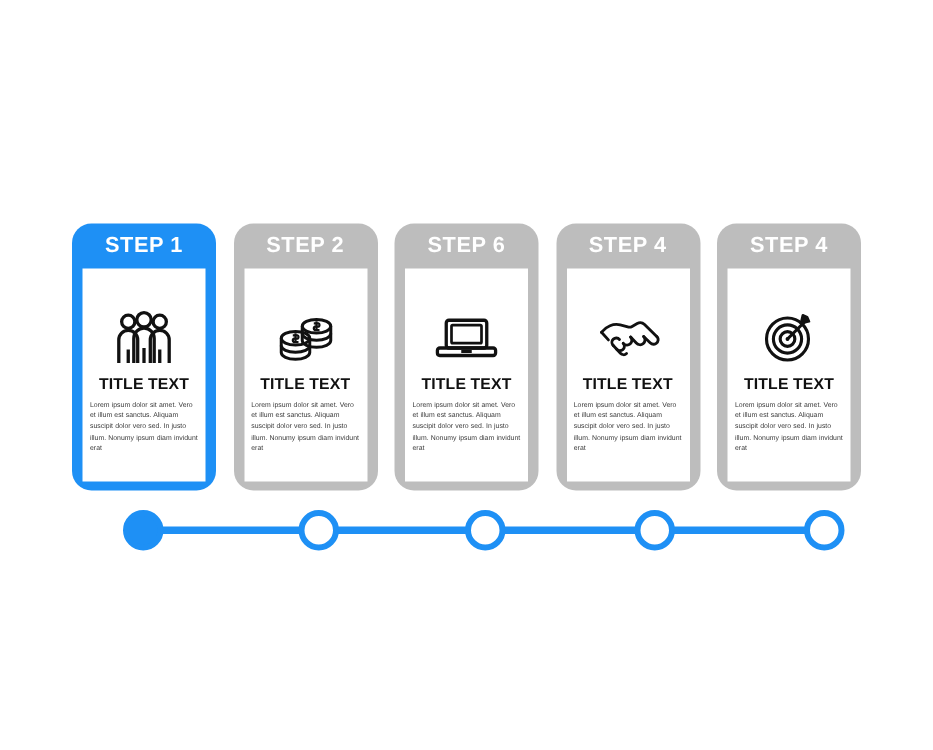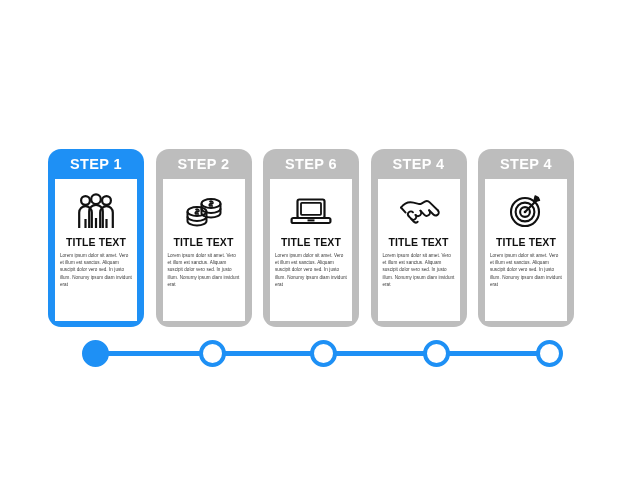--- a/index.html
+++ b/index.html
@@ -64,21 +64,21 @@
   }
 
   .card-inner {
     background: #ffffff;
     width: 82px;
     flex: 1 1 auto;
     margin-bottom: 6px;
     display: flex;
     flex-direction: column;
     align-items: center;
-    padding-top: 11px;
+    padding-top: 25px;
     box-sizing: border-box;
   }
 
   .icon-slot {
     width: 46px;
     height: 42px;
     display: flex;
     align-items: center;
     justify-content: center;
     flex: 0 0 auto;

